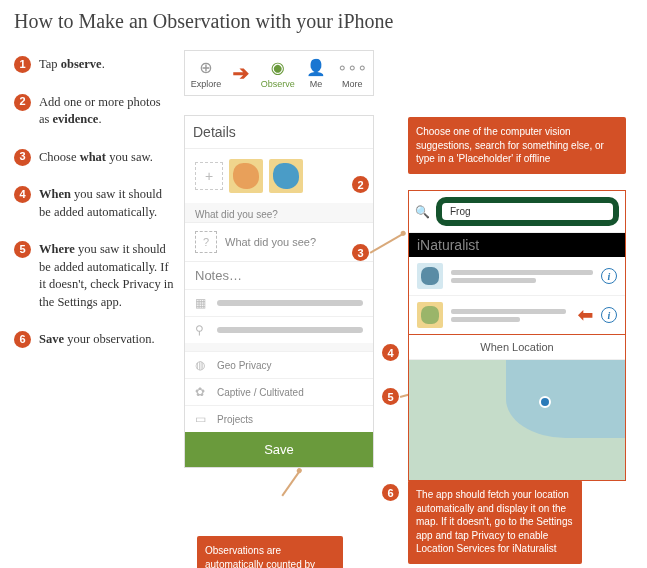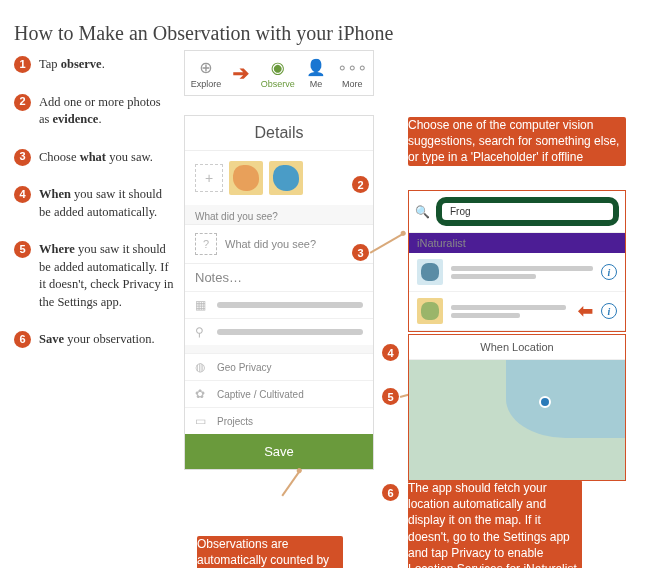--- a/index.html
+++ b/index.html
@@ -1,50 +1,50 @@
 <!DOCTYPE html>
 <html><head>
 <meta charset="utf-8">
 <style>
 *{box-sizing:border-box;margin:0;padding:0}
 body{font-family:Georgia,'Times New Roman',serif;background:#fff;width:647px;height:568px;position:relative;color:#333}
-.title{font-size:20px;color:#444;padding:22px 14px;font-weight:400}
+.title{font-size:20px;color:#444;padding:10px 14px;font-weight:400}
 .steps{position:absolute;left:14px;top:56px;width:160px}
 .step{display:flex;margin-bottom:20px;font-size:12.5px;line-height:1.4}
 .num{background:#d35026;color:#fff;border-radius:50%;width:17px;height:17px;min-width:17px;display:flex;align-items:center;justify-content:center;font-family:Arial,sans-serif;font-size:11px;font-weight:bold;margin-right:8px}
 .step-text b{font-weight:bold}
 .tabbar{position:absolute;left:184px;top:50px;width:190px;height:46px;border:1px solid #ddd;display:flex;justify-content:space-around;align-items:center;font-family:Arial,sans-serif;font-size:9px;color:#555}
 .tab{display:flex;flex-direction:column;align-items:center;gap:2px}
 .tab.active{color:#6a9a3c}
 .tab-icon{font-size:16px;color:#999}
 .tab.active .tab-icon{color:#6a9a3c}
 .arrow-orange{color:#d35026;font-size:20px;font-weight:bold}
 .details{position:absolute;left:184px;top:115px;width:190px;border:1px solid #ddd;font-family:Arial,sans-serif}
-.details-header{text-align:center;padding:8px;font-size:16px;color:#555;border-bottom:1px solid #eee}
+.details-header{padding:8px;font-size:14px;color:#555;border-bottom:1px solid #eee}
 .photo-row{display:flex;gap:6px;padding:10px;align-items:center}
 .photo-add{width:28px;height:28px;border:1px dashed #ccc;display:flex;align-items:center;justify-content:center;color:#bbb;font-size:14px}
 .photo-thumb{width:34px;height:34px;background:#f0d58d;border-radius:2px;position:relative;overflow:hidden}
 .photo-thumb::after{content:'';position:absolute;inset:4px;background:#e8a05a;border-radius:40% 50% 45% 50%}
 .photo-thumb.blue::after{background:#4a9cc7}
 .section-label{font-size:10px;color:#888;padding:6px 10px 2px;background:#f7f7f7}
 .what-row{display:flex;align-items:center;padding:8px 10px;gap:8px;border-top:1px solid #eee;border-bottom:1px solid #eee}
 .what-icon{width:22px;height:22px;border:1px dashed #bbb;display:flex;align-items:center;justify-content:center;color:#bbb;font-size:11px}
 .what-text{font-size:11px;color:#888}
 .notes-label{font-size:13px;color:#888;padding:6px 10px}
 .meta-row{display:flex;align-items:center;padding:6px 10px;gap:8px;border-top:1px solid #f0f0f0;font-size:10px;color:#888}
 .meta-icon{width:14px;color:#bbb;font-size:12px}
 .gray-bar{height:6px;background:#ccc;border-radius:3px;flex:1}
 .save-btn{background:#6a9a3c;color:#fff;text-align:center;padding:10px;font-size:13px}
 .callout-num{position:absolute;background:#d35026;color:#fff;border-radius:50%;width:17px;height:17px;display:flex;align-items:center;justify-content:center;font-family:Arial,sans-serif;font-size:11px;font-weight:bold}
-.tip-box{position:absolute;background:#d35026;color:#fff;font-family:Arial,sans-serif;font-size:12px;line-height:1.35;border-radius:2px}
+.tip-box{position:absolute;background:#d35026;color:#fff;font-family:Arial,sans-serif;font-size:10px;line-height:1.35;padding:8px;border-radius:2px}
 .search-panel{position:absolute;left:408px;top:190px;width:218px;border:1px solid #d35026;background:#fff;font-family:Arial,sans-serif}
 .search-bar{display:flex;align-items:center;padding:6px;gap:6px;border-bottom:1px solid #eee}
 .search-icon{color:#999;font-size:12px}
 .search-input{border:6px solid #14532d;border-radius:10px;padding:3px 8px;font-size:10px;flex:1;color:#333}
-.search-hdr{font-size:11px;color:#888;padding:4px 8px;background:#4c1d95}
+.search-hdr{font-size:14px;color:#888;padding:4px 8px;background:#000000}
 .result{display:flex;align-items:center;padding:6px 8px;gap:8px;border-bottom:1px solid #f0f0f0}
 .result-thumb{width:26px;height:26px;background:#d4e8f0;border-radius:2px;position:relative}
 .result-thumb::after{content:'';position:absolute;inset:4px;background:#5a8ca5;border-radius:40%}
 .result-thumb.g{background:#f0d58d}
 .result-thumb.g::after{background:#9ab56a}
 .result-lines{flex:1}
 .result-lines div{height:5px;background:#ccc;border-radius:2px;margin:3px 0}
 .result-lines div:nth-child(2){width:60%}
 .info-icon{width:16px;height:16px;border:1.5px solid #2a7ab8;border-radius:50%;color:#2a7ab8;font-size:10px;display:flex;align-items:center;justify-content:center;font-weight:bold;font-style:italic;font-family:serif}
 .result-arrow{color:#d35026;font-size:18px;font-weight:bold;margin-left:4px}

